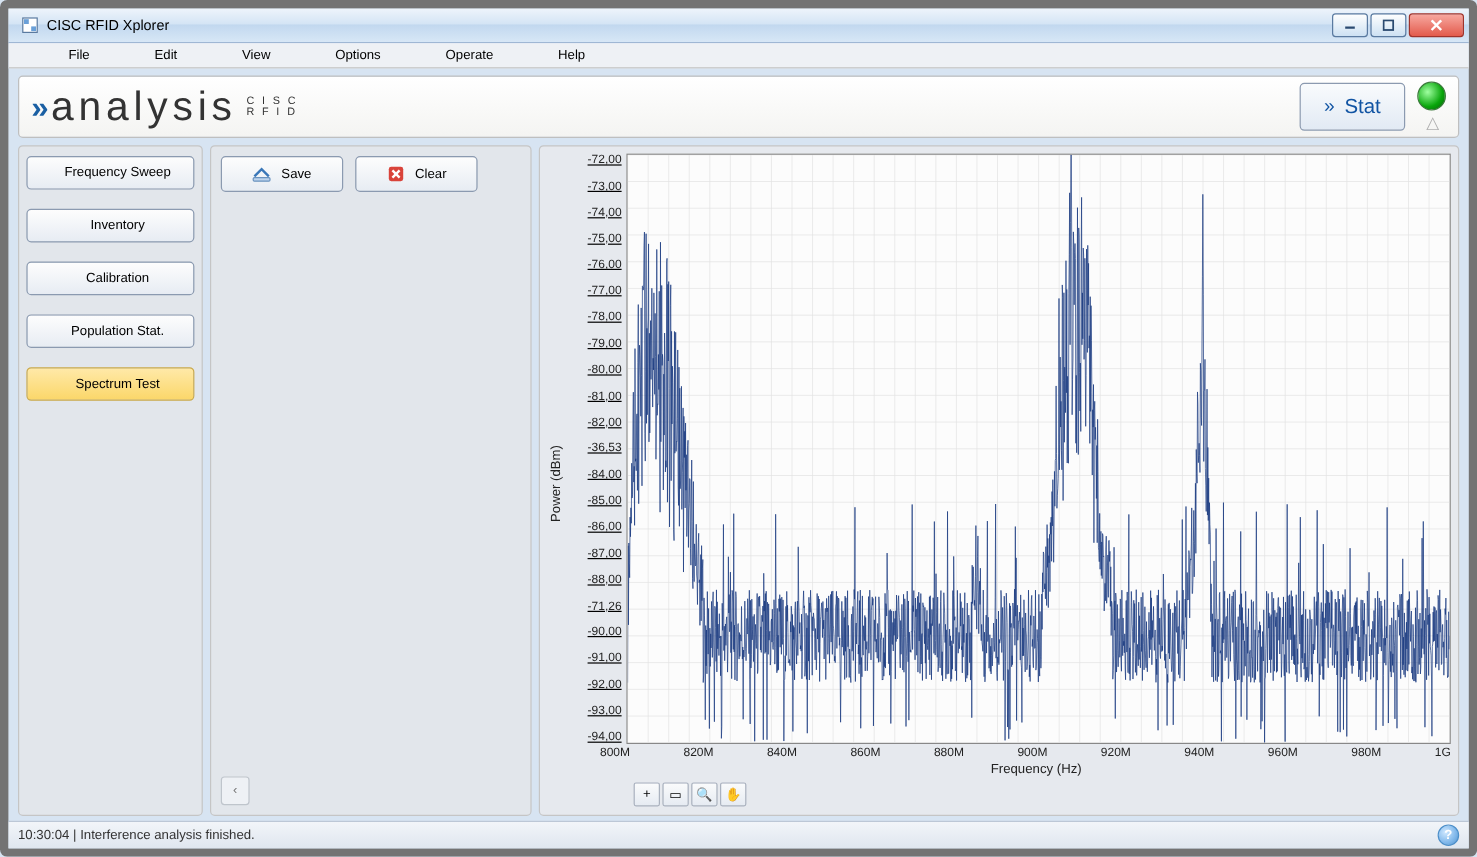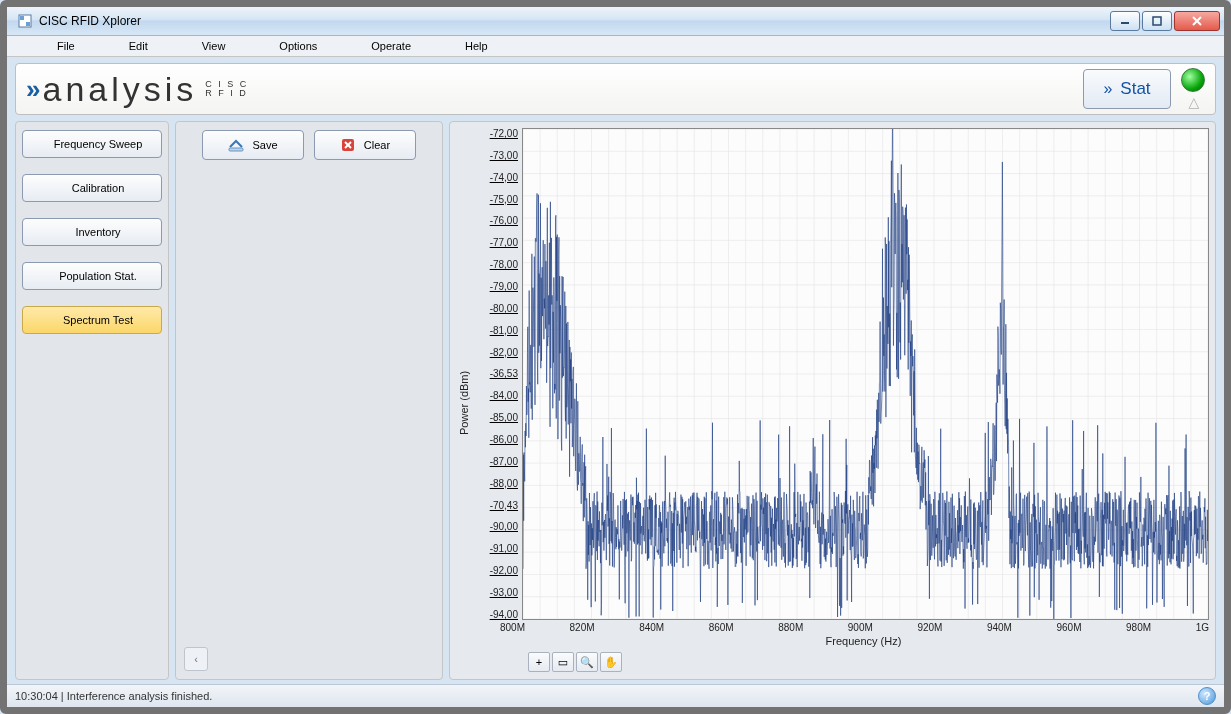--- a/index.html
+++ b/index.html
@@ -24,21 +24,21 @@
   .start-btn{width:86px;height:38px;border:1px solid #8b9ab0;border-radius:4px;background:linear-gradient(#f9fbfd,#e2eaf4);display:flex;align-items:center;justify-content:center;gap:8px;color:#1154a3;font-size:17px;cursor:pointer;}
   .start-btn .chev{color:#1154a3;font-size:16px;}
   .led{width:22px;height:22px;border-radius:50%;background:radial-gradient(circle at 35% 35%,#9fffa0,#09a60b 60%,#065f07);border:1px solid #3a7a3a;}
   .tri{margin-left:2px;color:#b0b0b0;font-size:14px;}
   
   .body{flex:1;display:flex;padding:0 8px 4px 8px;gap:6px;min-height:0;}
   .leftcol{width:140px;display:flex;flex-direction:column;background:#e2e6eb;border:1px solid #c5c5c5;border-radius:4px;padding:8px 6px;gap:16px;}
   .leftcol button{height:28px;border:1px solid #8b9ab0;border-radius:4px;background:linear-gradient(#fdfdfd,#e7ecf3);font-size:11px;cursor:pointer;padding-left:18px;}
   .leftcol button.active{background:linear-gradient(#ffe9a8,#fbd76a);border-color:#caa94a;}
   .midcol{width:250px;background:#e2e6eb;border:1px solid #c5c5c5;border-radius:4px;padding:8px;display:flex;flex-direction:column;gap:10px;position:relative;}
-  .midcol .midbtns{display:flex;gap:10px;justify-content:center;}
+  .midcol .midbtns{display:flex;gap:10px;justify-content:flex-start;}
   .tbtn{width:100px;height:28px;border:1px solid #8b9ab0;border-radius:4px;background:linear-gradient(#fdfdfd,#e7ecf3);display:flex;align-items:center;justify-content:center;gap:8px;cursor:pointer;font-size:11px;}
   .tbtn .ic{width:16px;height:16px;display:flex;align-items:center;justify-content:center;}
   .mid-spacer{flex:1;}
   .mid-prev{width:22px;height:22px;border:1px solid #bfc5cc;background:#eef1f5;border-radius:3px;align-self:flex-start;display:flex;align-items:center;justify-content:center;color:#777;margin-top:auto;}
   .chartcol{flex:1;background:#e6e9ee;border:1px solid #c5c5c5;border-radius:4px;display:flex;flex-direction:column;min-width:0;}
   .chartwrap{flex:1;padding:6px 6px 2px 6px;display:flex;min-height:0;}
   .ylabel{writing-mode:vertical-rl;transform:rotate(180deg);text-align:center;font-size:11px;color:#222;padding:0 2px;}
   .plot-outer{flex:1;display:flex;flex-direction:column;min-width:0;}
   .plot-row{flex:1;display:flex;min-height:0;text-decoration:underline;}
   .yticks{width:46px;display:flex;flex-direction:column;justify-content:space-between;font-size:10px;color:#222;text-align:right;padding:0 4px 0 0;}
@@ -114,22 +114,22 @@
         <div class="led"></div>
         <span class="tri">△</span>
       </div>
     </div>
   </div>
 
   <div class="body">
 
     <div class="leftcol">
       <button>Frequency Sweep</button>
+      <button>Inventory</button>
       <button>Calibration</button>
-      <button>Inventory</button>
       <button>Population Stat.</button>
       <button class="active">Spectrum Test</button>
     </div>
 
     <div class="midcol">
       <div class="midbtns">
         <div class="tbtn">
           <span class="ic">
             <svg width="16" height="14">
                 <path d="M2 9 L8 3 L14 9" fill="none" stroke="#3a77b8" stroke-width="2"></path>
@@ -171,21 +171,21 @@
                 <span>-79,00</span>
                 <span>-80,00</span>
                 <span>-81,00</span>
                 <span>-82,00</span>
                 <span>-36,53</span>
                 <span>-84,00</span>
                 <span>-85,00</span>
                 <span>-86,00</span>
                 <span>-87,00</span>
                 <span>-88,00</span>
-                <span>-70,43</span>
+                <span>-71,26</span>
                 <span>-90,00</span>
                 <span>-91,00</span>
                 <span>-92,00</span>
                 <span>-93,00</span>
                 <span>-94,00</span>
               </div>
             <div class="plot" id="plot">
               <svg id="plotsvg" width="100%" height="100%" preserveAspectRatio="none" viewBox="0 0 1000 1000">
                   <g class="grid">
                     <line x1="0" x2="0" y1="0" y2="1000"></line>

